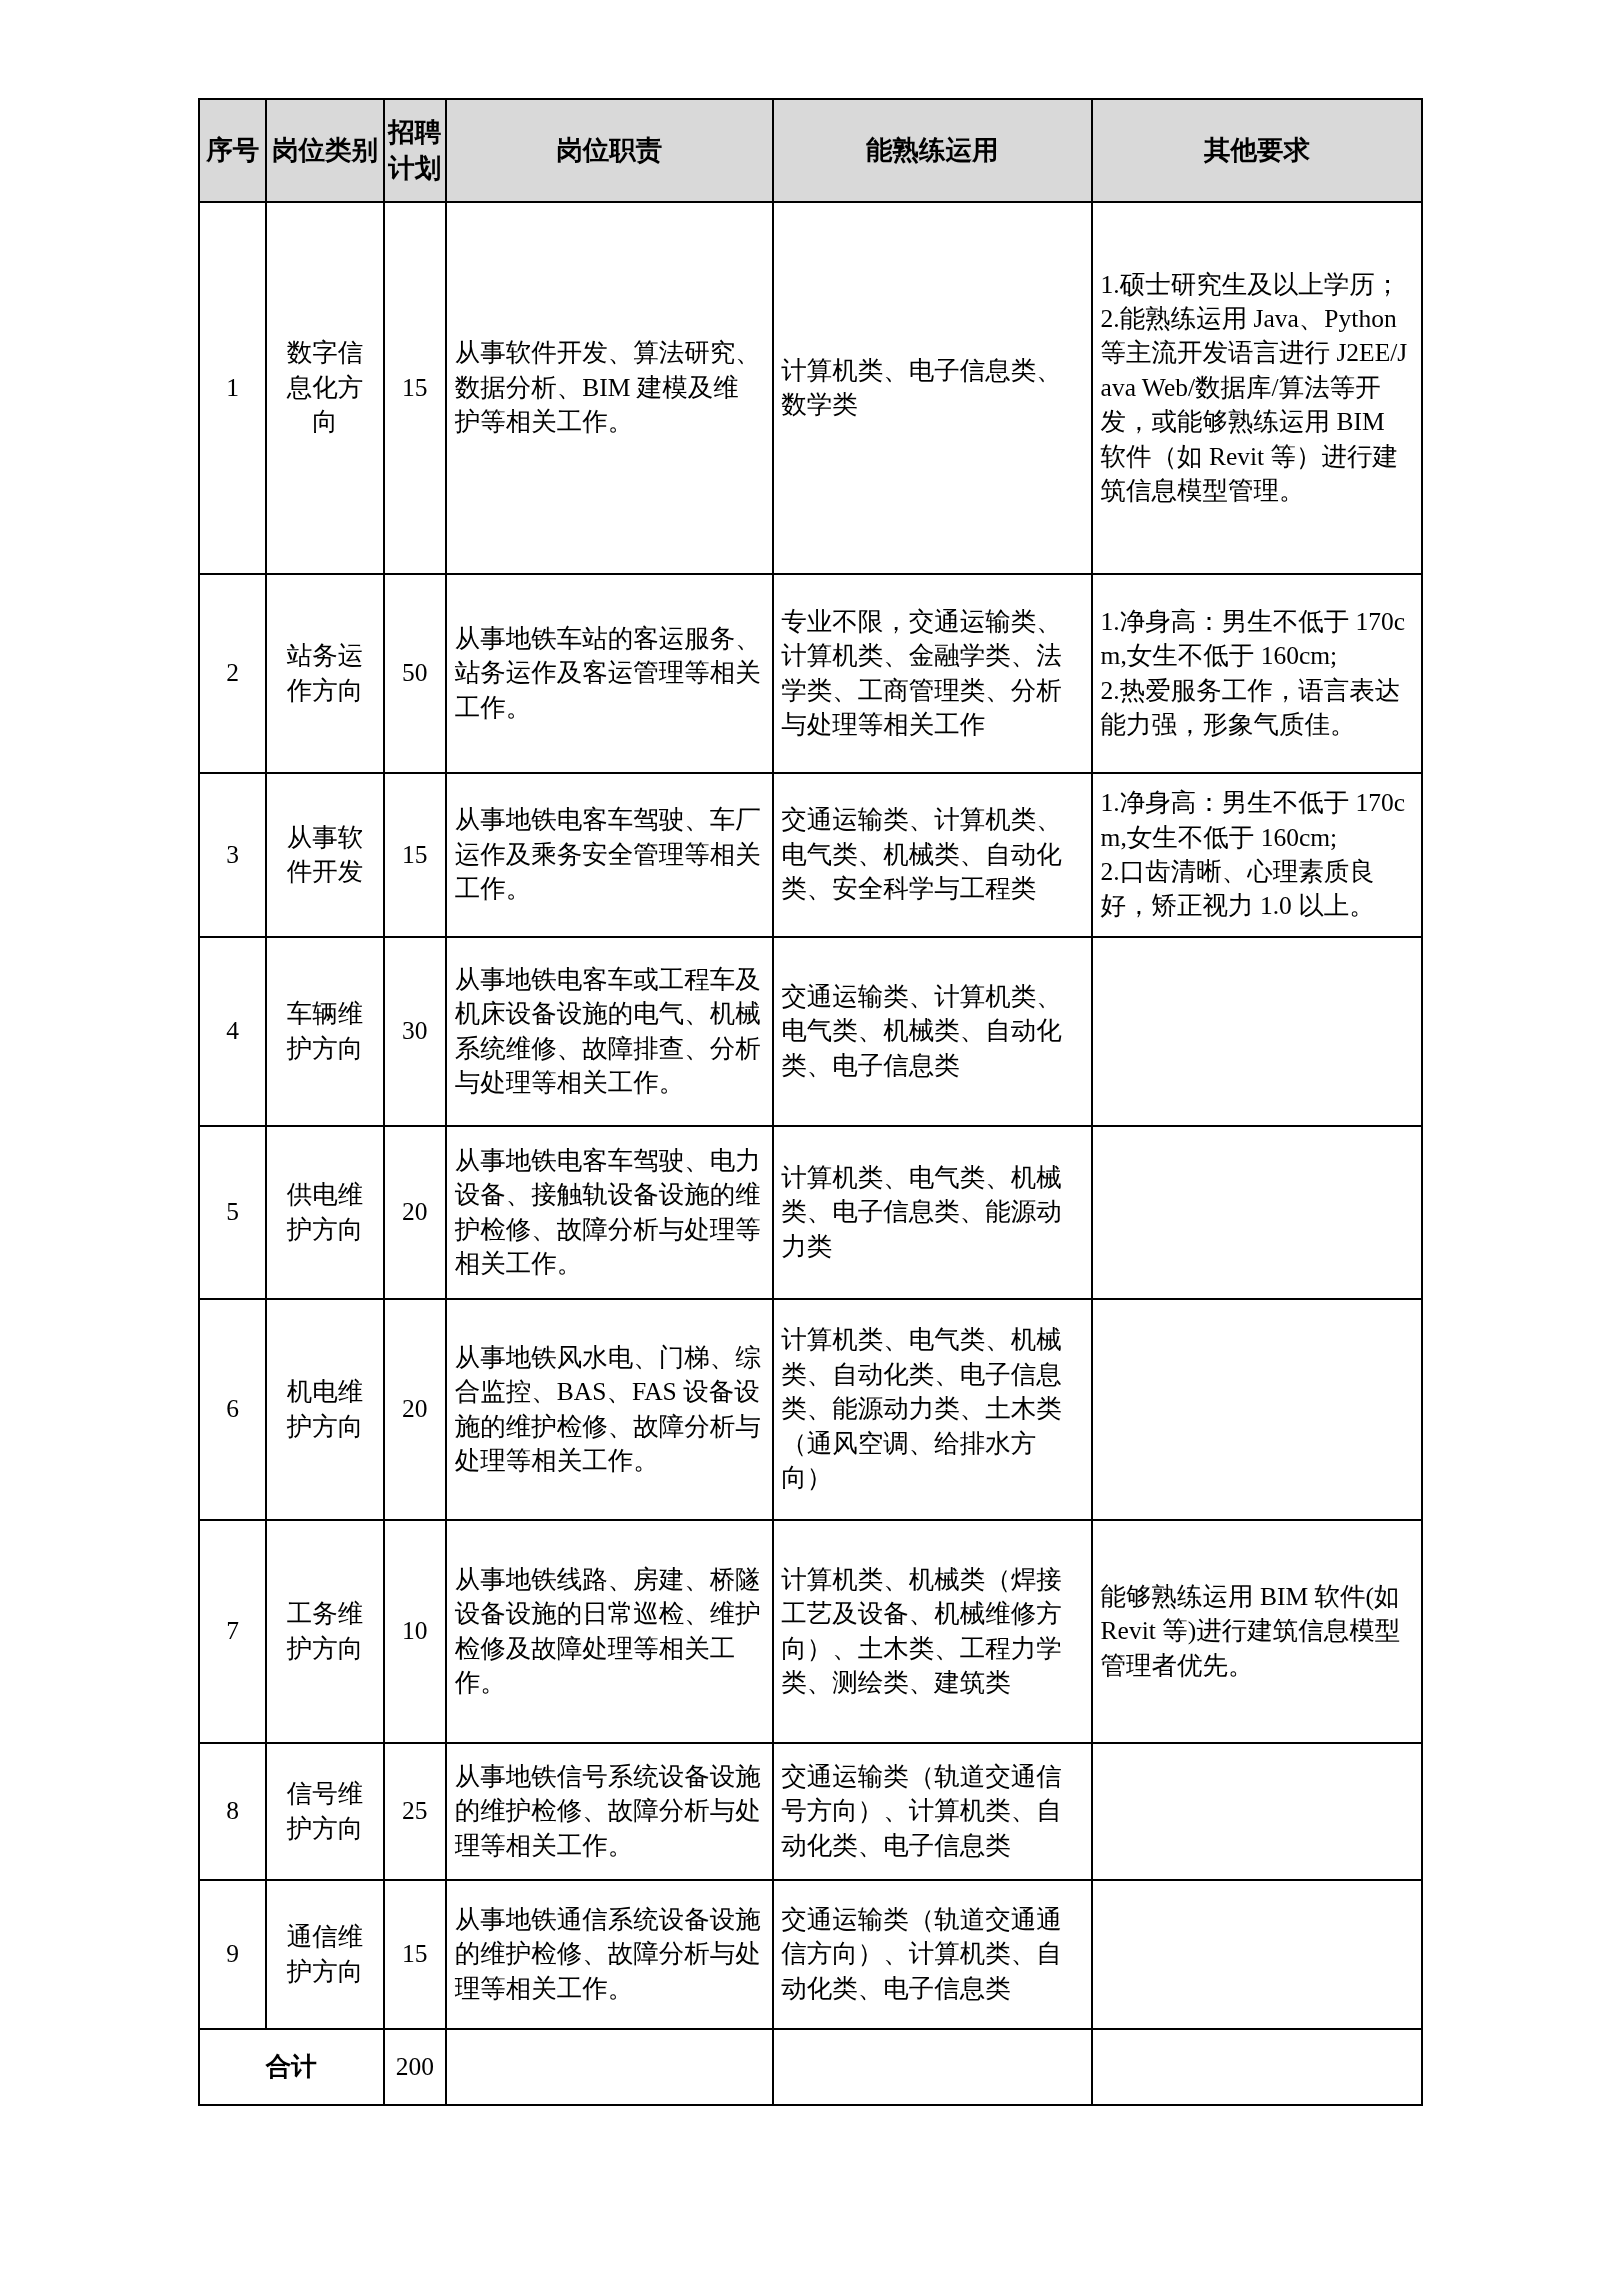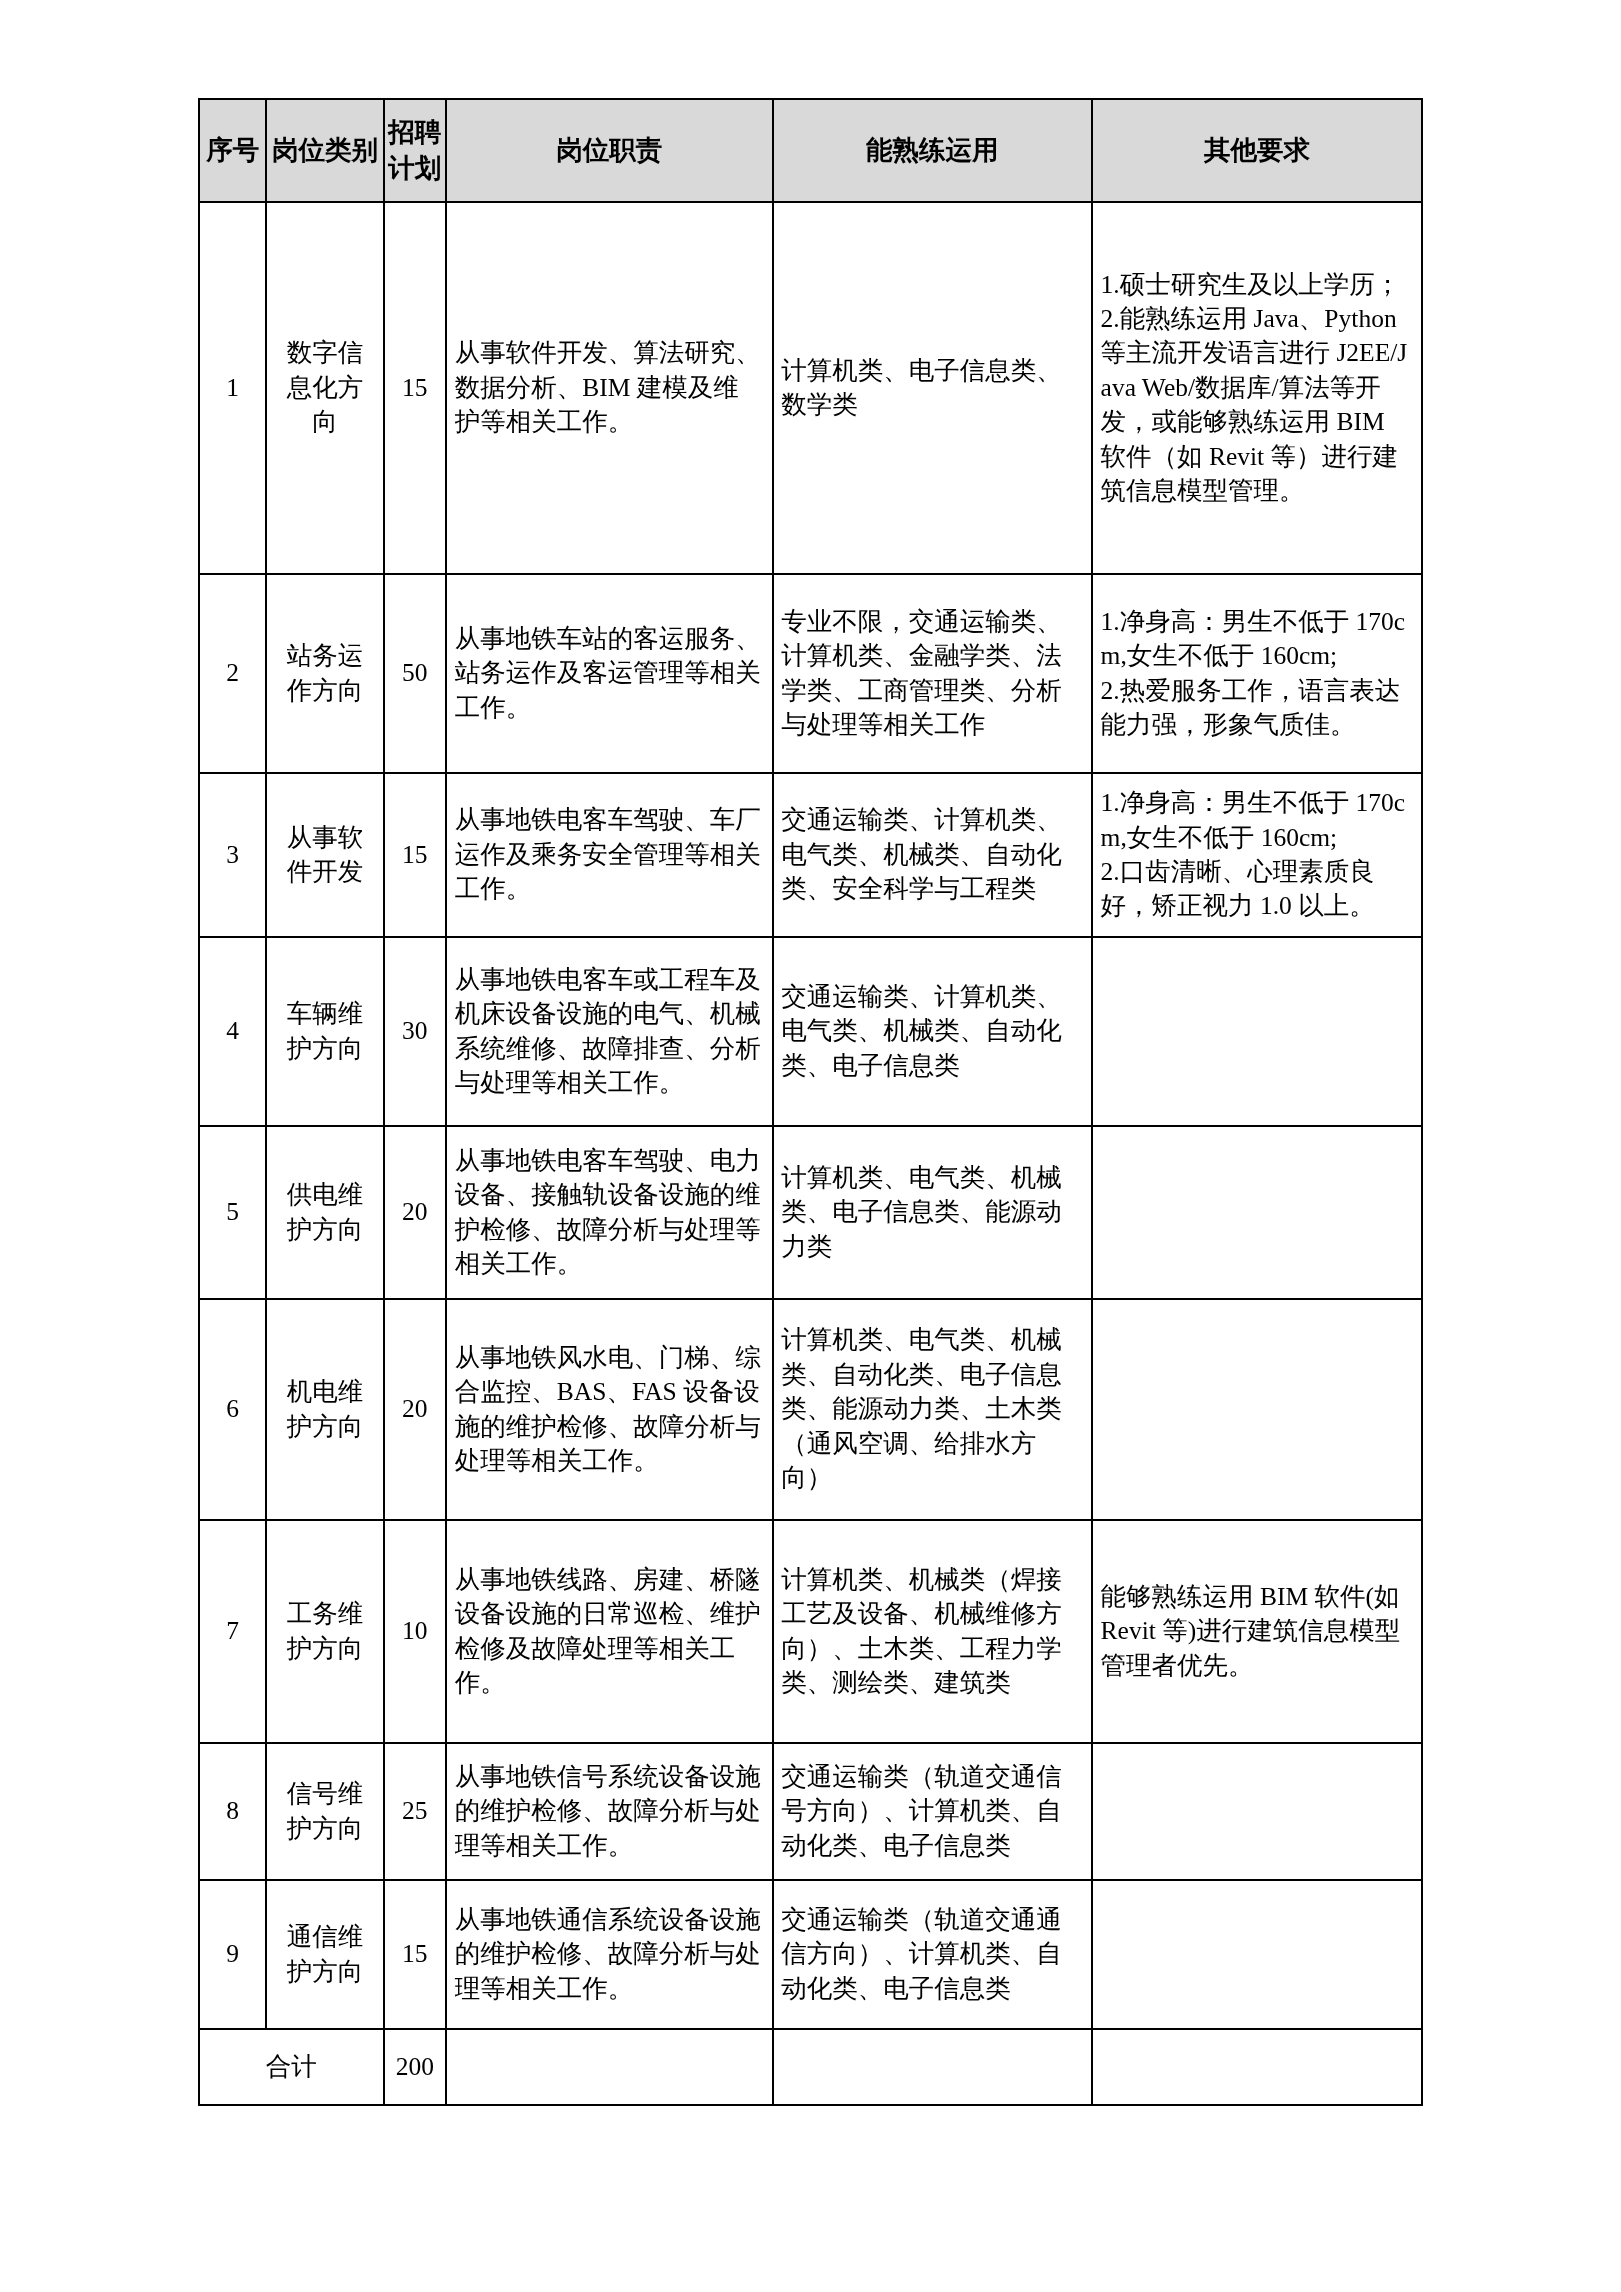--- a/index.html
+++ b/index.html
@@ -37,21 +37,21 @@
   .recruit th {
     background: #d9d9d9;
     font-weight: bold;
     font-size: 26.5px;
     text-align: center;
     word-break: keep-all;
     padding: 3.9px 2px;
   }
   .center { text-align: center; word-break: keep-all; }
   .pre    { white-space: pre-line; }
-  .bold   { font-weight: normal; }
+  .bold   { font-weight: bold; }
 </style>
 </head>
 <body>
 
 <div class="page">
   <table class="recruit">
     <colgroup>
       <col class="c-no">
         <col class="c-category">
         <col class="c-plan">

